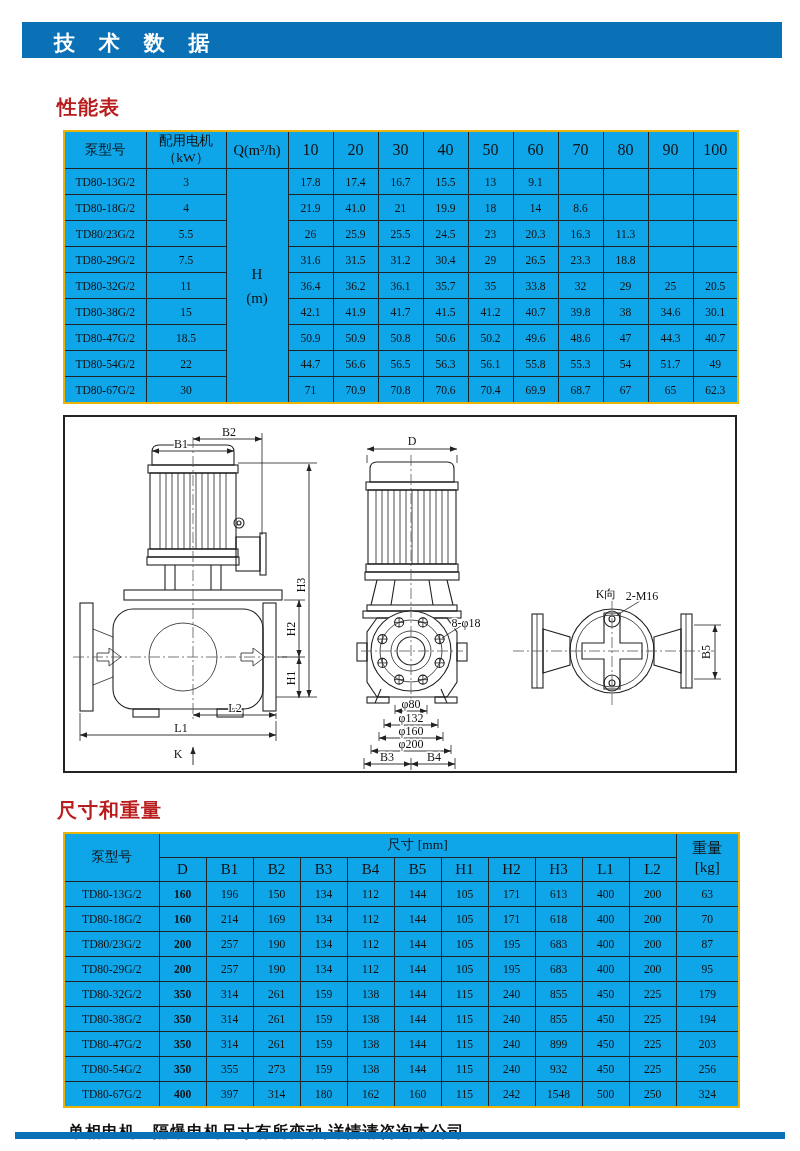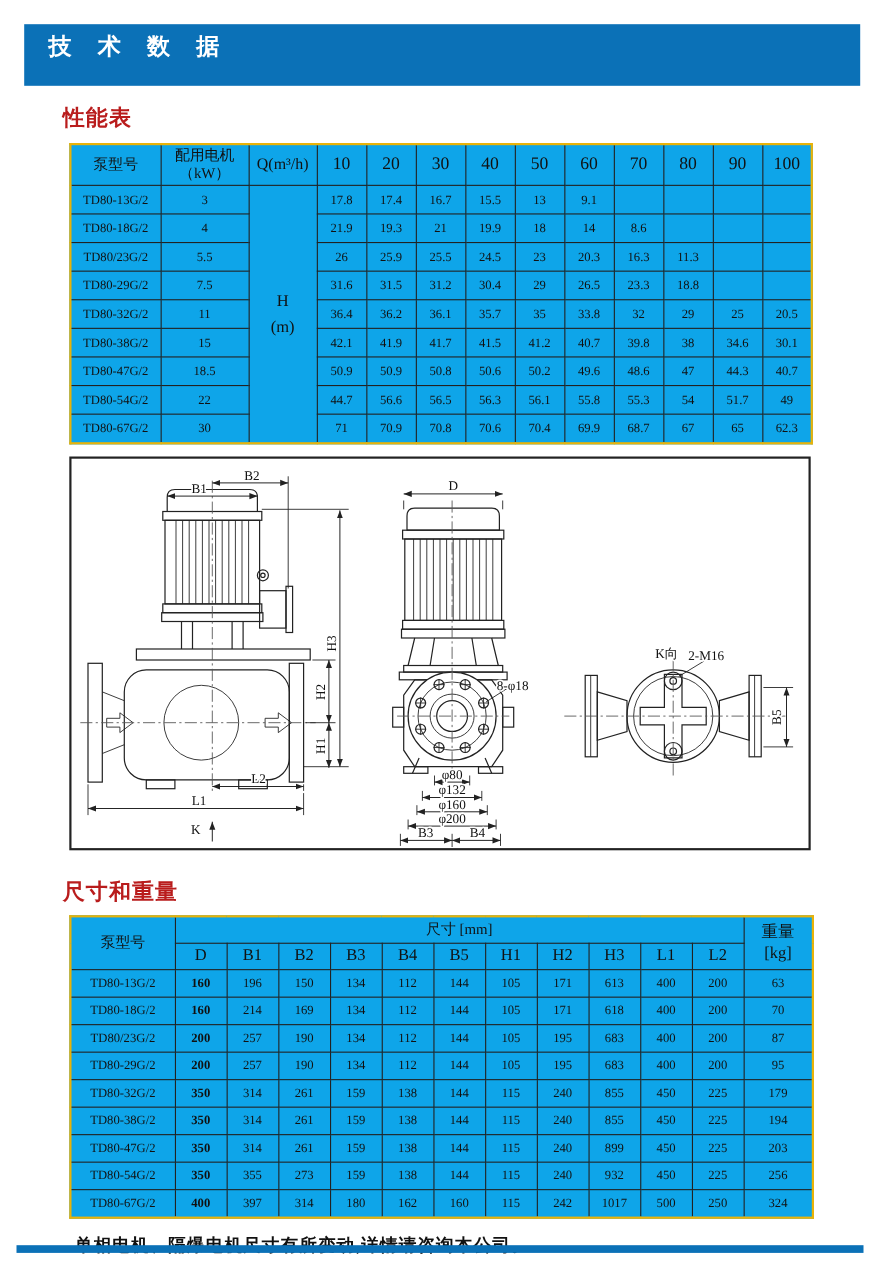--- a/index.html
+++ b/index.html
@@ -1,22 +1,22 @@
 <!DOCTYPE html>
 <html><head>
 <meta charset="utf-8">
 <style>
   html,body{margin:0;padding:0}
   body{width:800px;height:1151px;background:#fff;position:relative;
        font-family:"Liberation Serif",serif;color:#111;overflow:hidden}
 
-  .banner{position:absolute;left:22px;top:22px;width:760px;height:56px;
+  .banner{position:absolute;left:22px;top:22px;width:760px;height:36px;
           background:#0b71b7;color:#fff;font-family:"Liberation Sans",sans-serif;
           font-weight:bold;font-size:21px;letter-spacing:9px;line-height:41px;
-          padding-left:22px;box-sizing:border-box}
+          padding-left:32px;box-sizing:border-box}
 
   .section-heading{position:absolute;left:57px;font-family:Liberation Serif, serif;
           font-weight:bold;font-size:20px;color:#b91c1c;letter-spacing:1px}
   #perf-heading{top:94px}
   #dims-heading{top:797px}
 
   table.data-table{position:absolute;border-collapse:collapse;table-layout:fixed;
           border:2px solid #eab308;background:#0ea5e9}
   .data-table th,.data-table td{border:1px solid #222;text-align:center;
           vertical-align:middle;padding:0;color:#111;font-weight:normal}
@@ -102,21 +102,21 @@
         <td class="num-cell">9.1</td>
         <td class="num-cell"></td>
         <td class="num-cell"></td>
         <td class="num-cell"></td>
         <td class="num-cell"></td>
       </tr>
       <tr>
         <td class="model-cell">TD80-18G/2</td>
         <td class="num-cell">4</td>
         <td class="num-cell">21.9</td>
-        <td class="num-cell">19.3</td>
+        <td class="num-cell">41.0</td>
         <td class="num-cell">21</td>
         <td class="num-cell">19.9</td>
         <td class="num-cell">18</td>
         <td class="num-cell">14</td>
         <td class="num-cell">8.6</td>
         <td class="num-cell"></td>
         <td class="num-cell"></td>
         <td class="num-cell"></td>
       </tr>
       <tr>
@@ -520,21 +520,21 @@
       <tr>
         <td class="model-cell">TD80-67G/2</td>
         <td class="num-cell bold">400</td>
         <td class="num-cell">397</td>
         <td class="num-cell">314</td>
         <td class="num-cell">180</td>
         <td class="num-cell">162</td>
         <td class="num-cell">160</td>
         <td class="num-cell">115</td>
         <td class="num-cell">242</td>
-        <td class="num-cell">1017</td>
+        <td class="num-cell">1548</td>
         <td class="num-cell">500</td>
         <td class="num-cell">250</td>
         <td class="num-cell">324</td>
       </tr>
     </tbody>
 </table>
 
 <div class="footer-note">单相电机、隔爆电机尺寸有所变动,详情请咨询本公司。</div>
 <div class="bottom-bar"></div>
 

